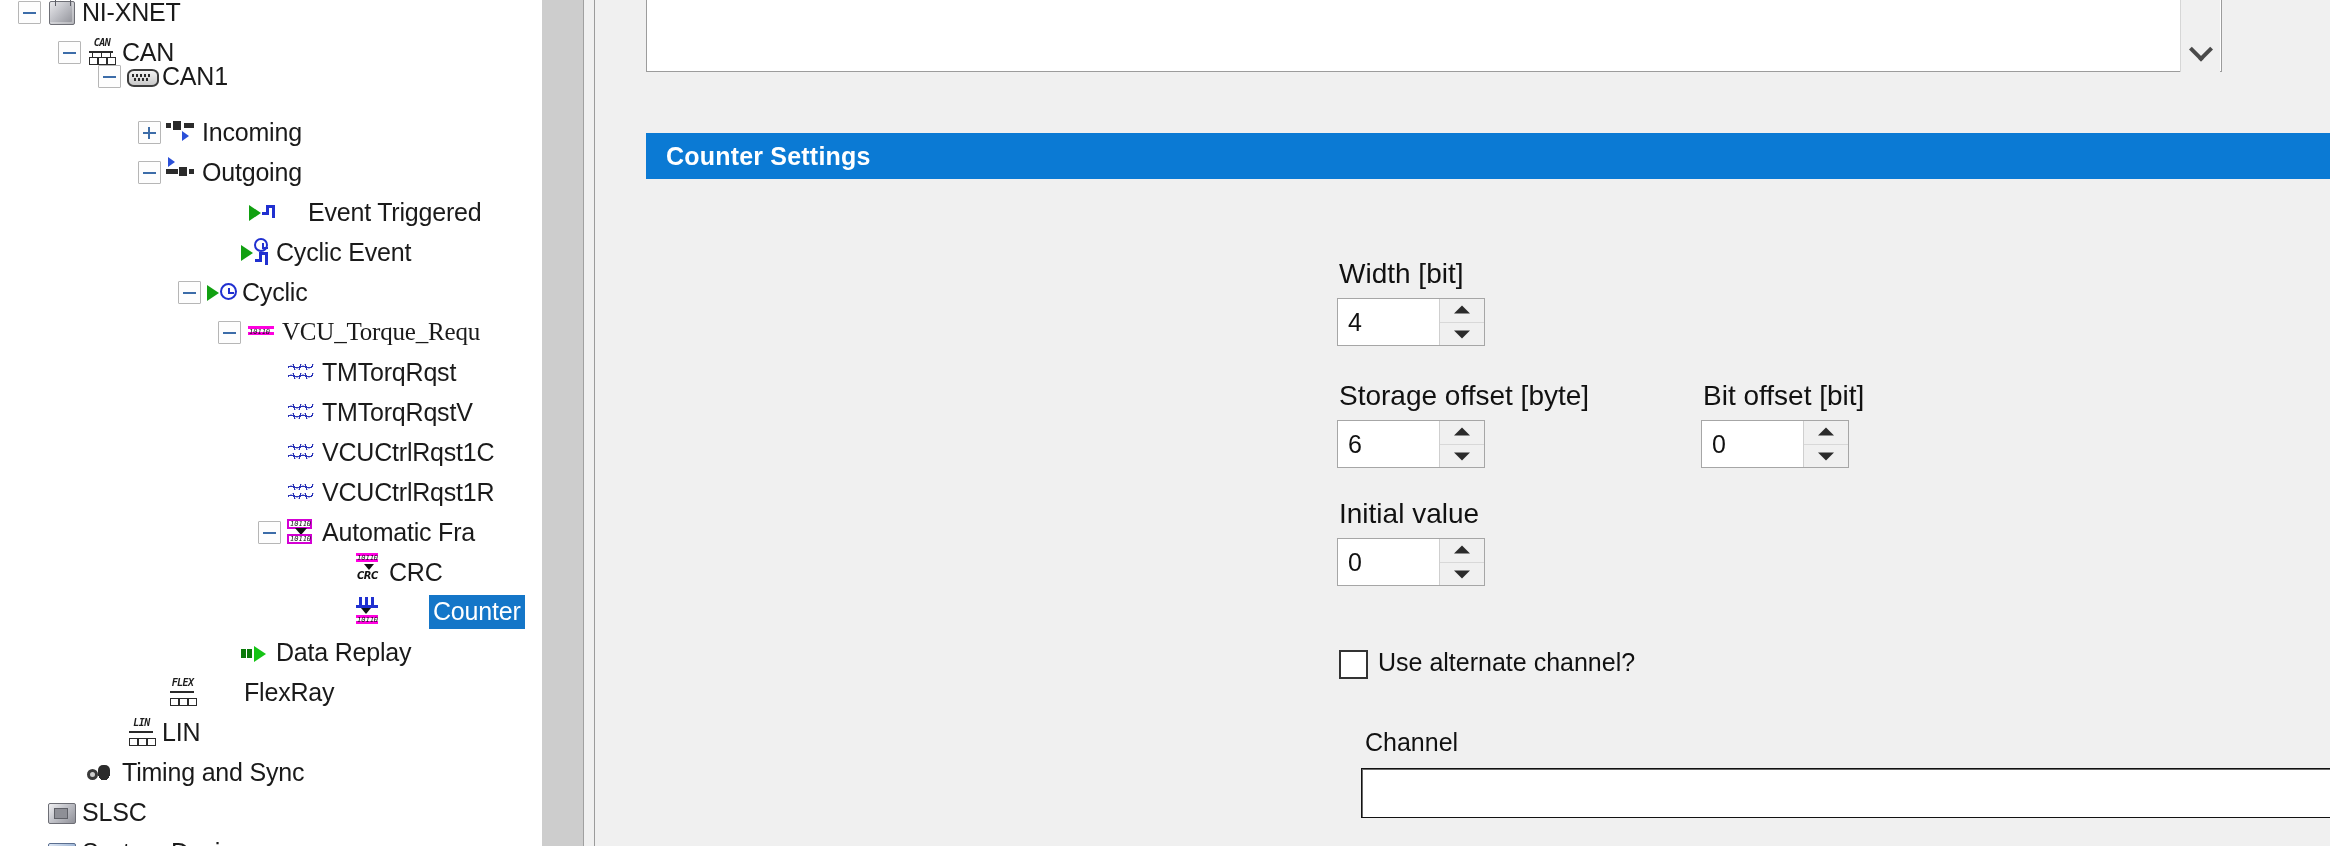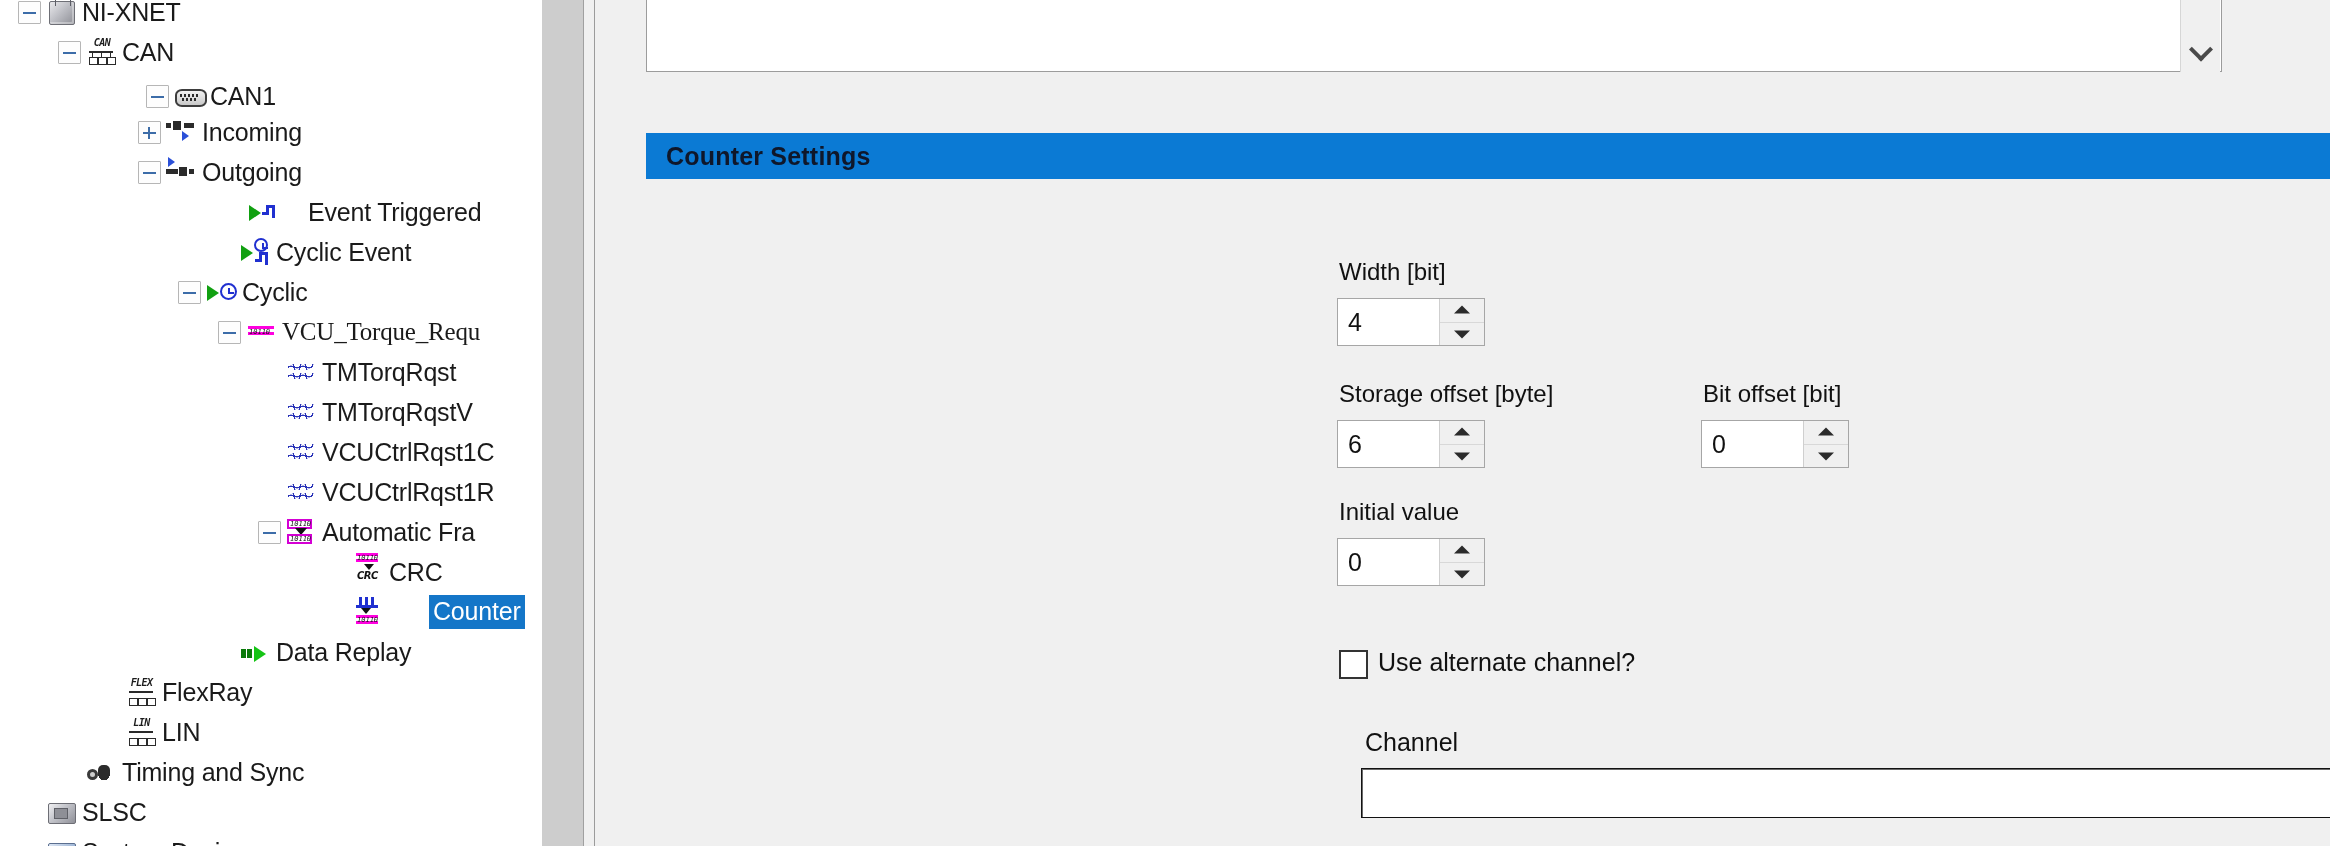--- a/index.html
+++ b/index.html
@@ -272,25 +272,25 @@
     position:absolute;left:50%;bottom:14px;transform:translateX(-50%) rotate(45deg);
     width:13px;height:13px;border-right:4px solid #4a4a4a;border-bottom:4px solid #4a4a4a;
   }
 
   #section-header{
     position:absolute;left:51px;top:133px;width:1684px;height:46px;
     background:#0b7ad4;
   }
   #section-header .title{
     position:absolute;left:20px;top:9px;
-    font-size:25px;font-weight:bold;color:#0f172a;letter-spacing:0.2px;
+    font-size:25px;font-weight:bold;color:#ffffff;letter-spacing:0.2px;
   }
 
   .field-label{
-    position:absolute;font-size:24px;color:#111111;white-space:nowrap;
+    position:absolute;font-size:28px;color:#111111;white-space:nowrap;
   }
   .spinbox{
     position:absolute;height:48px;background:#ffffff;
     border:1px solid #a6a6a6;box-sizing:border-box;display:flex;
   }
   .spinbox .val{
     flex:1;font-size:25px;color:#111;display:flex;align-items:center;
     padding-left:10px;
   }
   .spin-btns{
@@ -359,21 +359,21 @@
             <span class="st" style="left:13px;"></span>
             <span class="st" style="left:22px;"></span>
           <span class="nd nd1"></span>
             <span class="nd nd2"></span>
             <span class="nd nd3"></span>
         </i>
       </span>
       <span class="tree-label">CAN</span>
     </div>
 
-    <div class="tree-row" style="top:76px;left:98px;margin-left:48px;">
+    <div class="tree-row" style="top:56px;left:98px;">
       <span class="expander">
           <i class="h"></i>
         </span>
       <span class="tree-icon">
           <i class="ic-port"></i>
         </span>
       <span class="tree-label">CAN1</span>
     </div>
 
     <div class="tree-row" style="top:112px;left:138px;">
@@ -551,21 +551,21 @@
       <span class="tree-icon">
         <i class="ic-replay">
             <span class="b1"></span>
             <span class="b2"></span>
             <span class="tri"></span>
           </i>
       </span>
       <span class="tree-label">Data Replay</span>
     </div>
 
-    <div class="tree-row" style="top:672px;left:98px;">
+    <div class="tree-row" style="top:672px;left:98px;gap:41px;">
       <span class="expander none"></span>
       <span class="tree-icon">
         <i class="ic-bus">
           <span class="ttxt">FLEX</span>
             <span class="busline"></span>
           <span class="nd nd1"></span>
             <span class="nd nd2"></span>
             <span class="nd nd3"></span>
         </i>
       </span>

